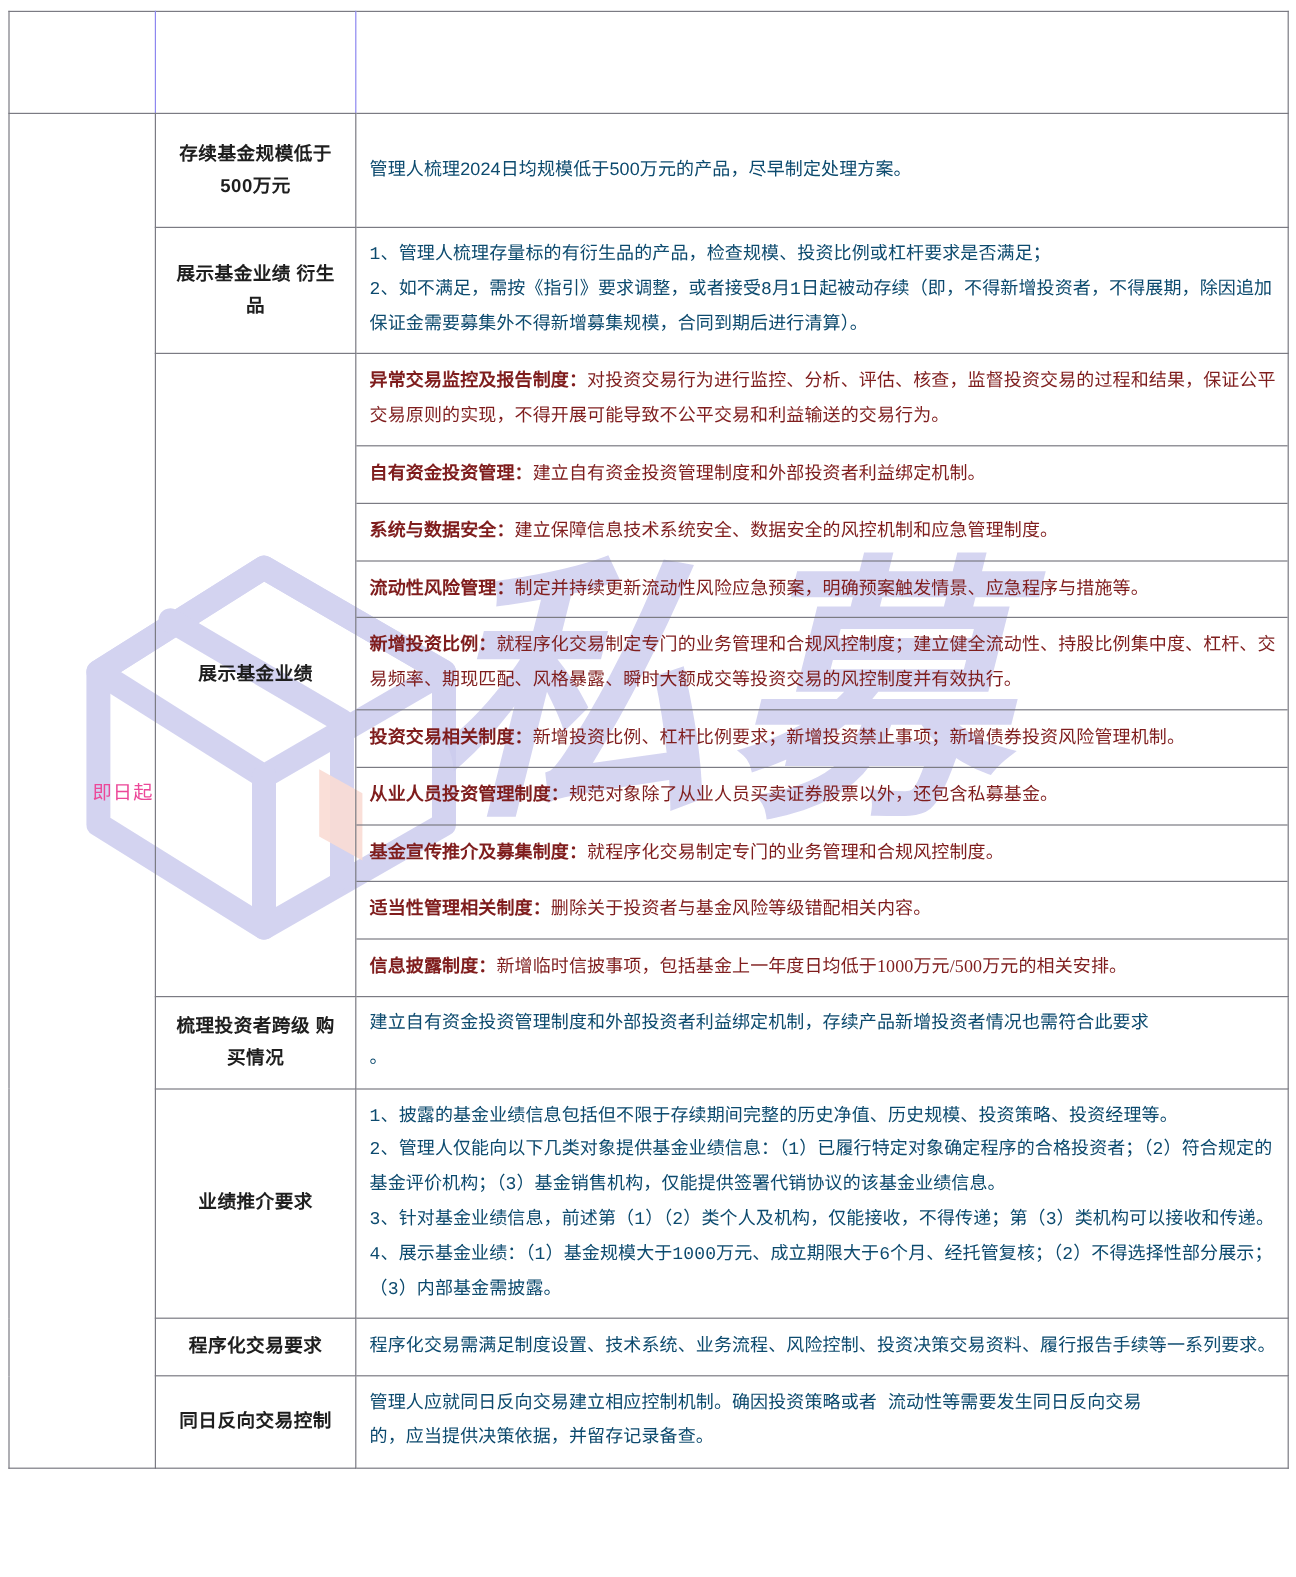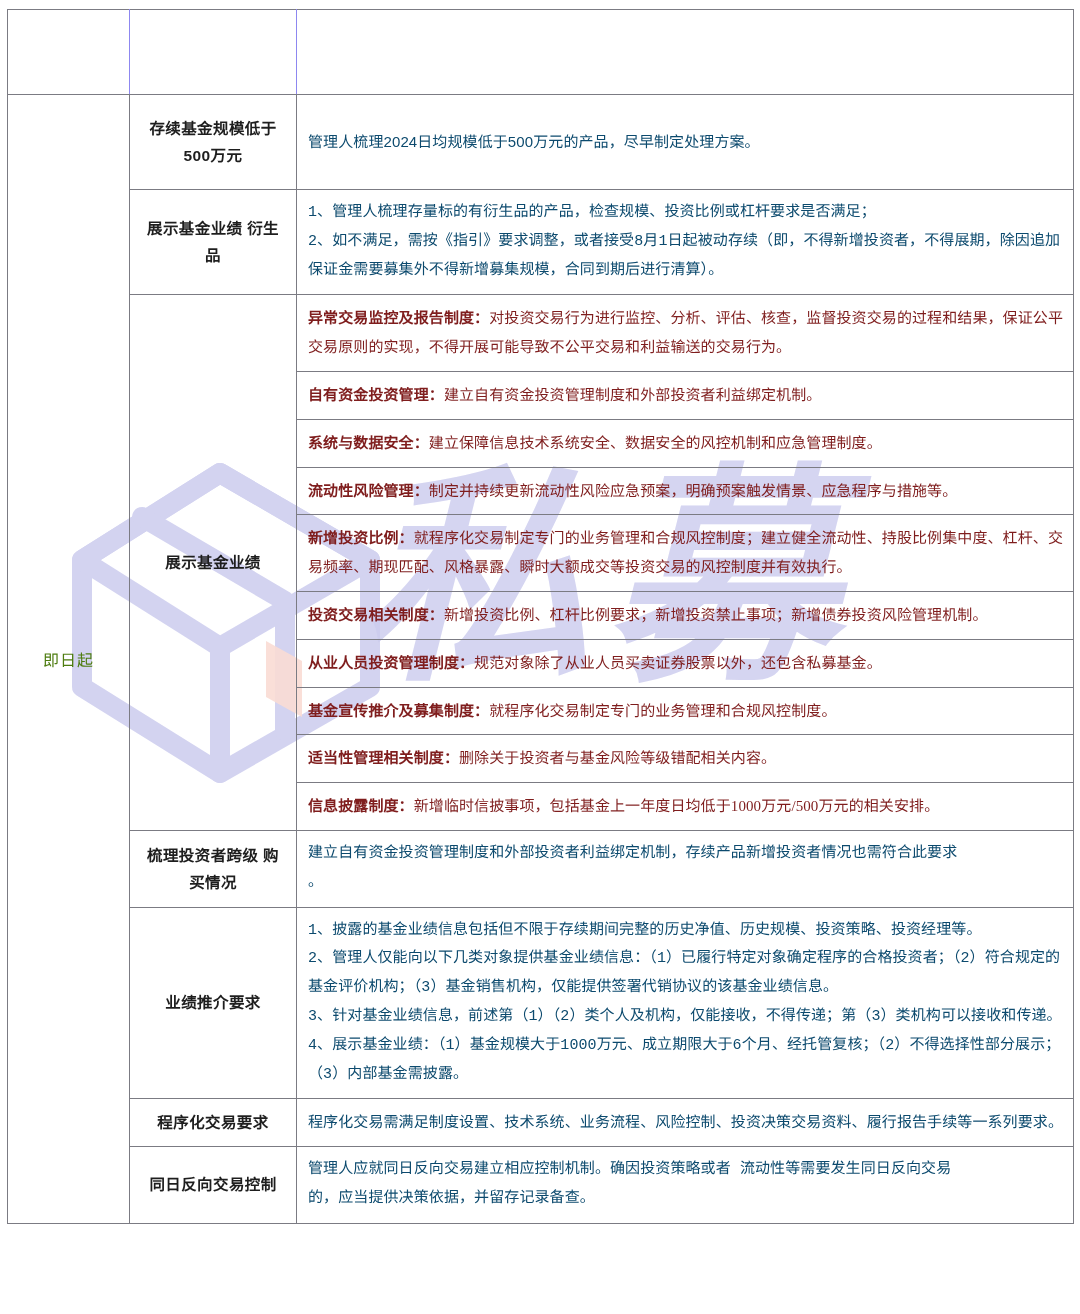--- a/index.html
+++ b/index.html
@@ -83,23 +83,23 @@
   thead th.hd-sep{ border-right:1px solid #8d87f0; }
   thead th.hd-sep2{ border-left:1px solid #8d87f0; }
 
   
   col.c1{width:122px;}
   col.c2{width:167px;}
   col.c3{width:777px;}
 
   
   td.col-time{
-    text-align:center;
+    text-align:right;
     font-size:16px;
-    color:#4d7c0f;
+    color:#ec4899;
     letter-spacing:1px;
   }
 
   
   td.col-cat{
     text-align:center;
     font-size:15.5px;
     font-weight:700;
     color:#1e1e1e;
     line-height:1.75;

